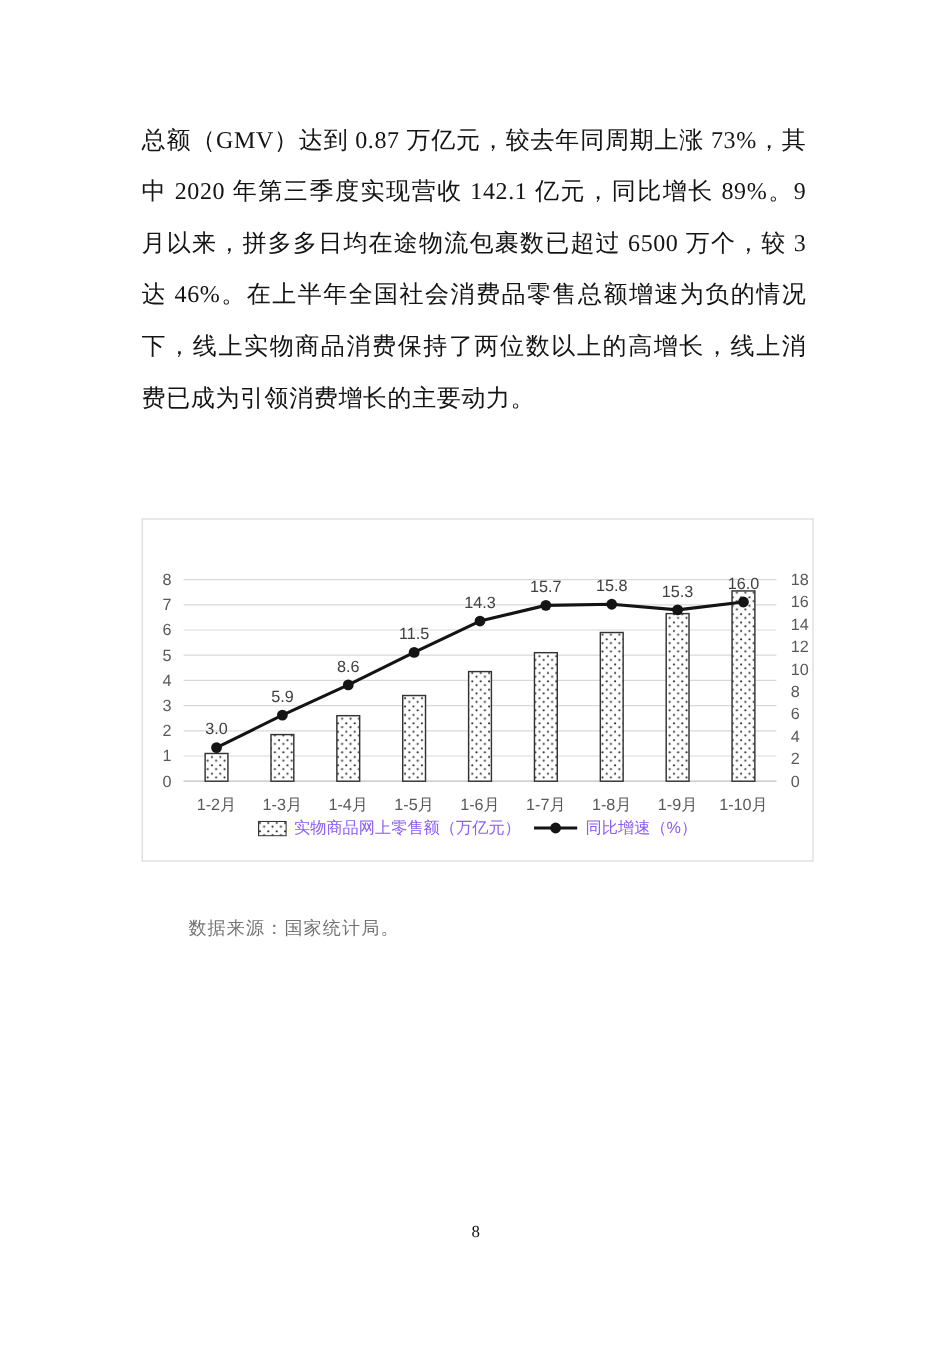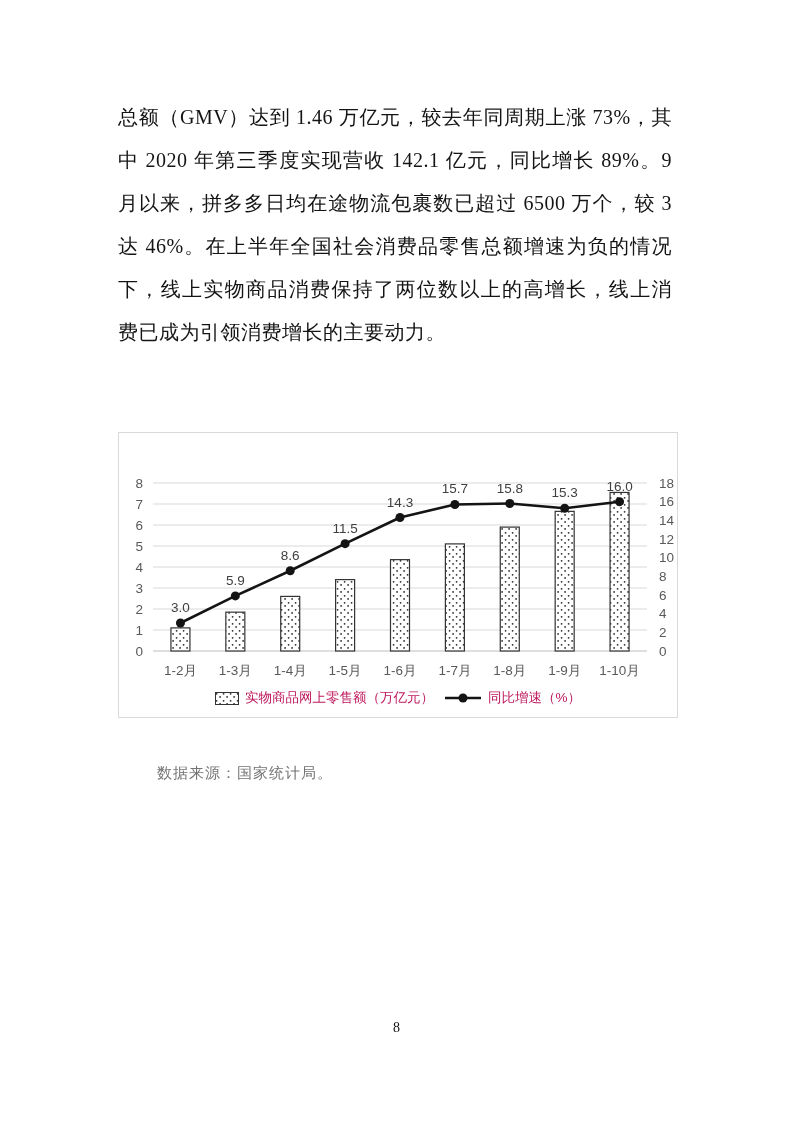--- a/index.html
+++ b/index.html
@@ -16,39 +16,39 @@
   .body-text .line.last { text-align-last:left; }
   
   .chart-panel {
     position:absolute; left:118px; top:432px; width:560px; height:286px;
     background:#ffffff; border:1px solid #d9d9d9; box-sizing:border-box;
   }
   .chart-panel svg.main { position:absolute; left:0; top:0; }
   svg text { font-family:"Liberation Sans","DejaVu Sans",sans-serif; }
   .legend {
     position:absolute; left:0; top:248px; width:100%; height:26px;
-    display:flex; justify-content:center; align-items:flex-end; gap:10px;
-    font-family:"Liberation Sans","DejaVu Sans",sans-serif; font-size:13.5px; color:#be185d;
+    display:flex; justify-content:center; align-items:flex-start; gap:10px;
+    font-family:"Liberation Sans","DejaVu Sans",sans-serif; font-size:13.5px; color:#8b5cf6;
   }
   .legend .item { display:flex; align-items:center; gap:6px; }
   
   .fig-caption {
     position:absolute; left:0; top:729px; width:100%; text-align:center;
     font-size:21px; font-weight:bold; color:#000000; letter-spacing:1px;
   }
   .fig-source { position:absolute; left:157px; top:764px; font-size:15px; color:#737373; letter-spacing:1px; }
   .page-number { position:absolute; left:0; top:1020px; width:100%; text-align:center; font-size:14px; color:#111111; }
 </style>
 </head>
 <body>
 
 <div class="page">
 
   <div class="body-text">
-      <div class="line">总额（GMV）达到 1.46 万亿元，较去年同周期上涨 73%，其</div>
+      <div class="line">总额（GMV）达到 0.87 万亿元，较去年同周期上涨 73%，其</div>
       <div class="line">中 2020 年第三季度实现营收 142.1 亿元，同比增长 89%。9</div>
       <div class="line">月以来，拼多多日均在途物流包裹数已超过 6500 万个，较 3</div>
       <div class="line">达 46%。在上半年全国社会消费品零售总额增速为负的情况</div>
       <div class="line">下，线上实物商品消费保持了两位数以上的高增长，线上消</div>
       <div class="line last">费已成为引领消费增长的主要动力。</div>
     </div>
 
   <div class="chart-panel">
     <svg id="chart-svg" class="main" width="558" height="284" viewBox="0 0 558 284">
       <defs>

